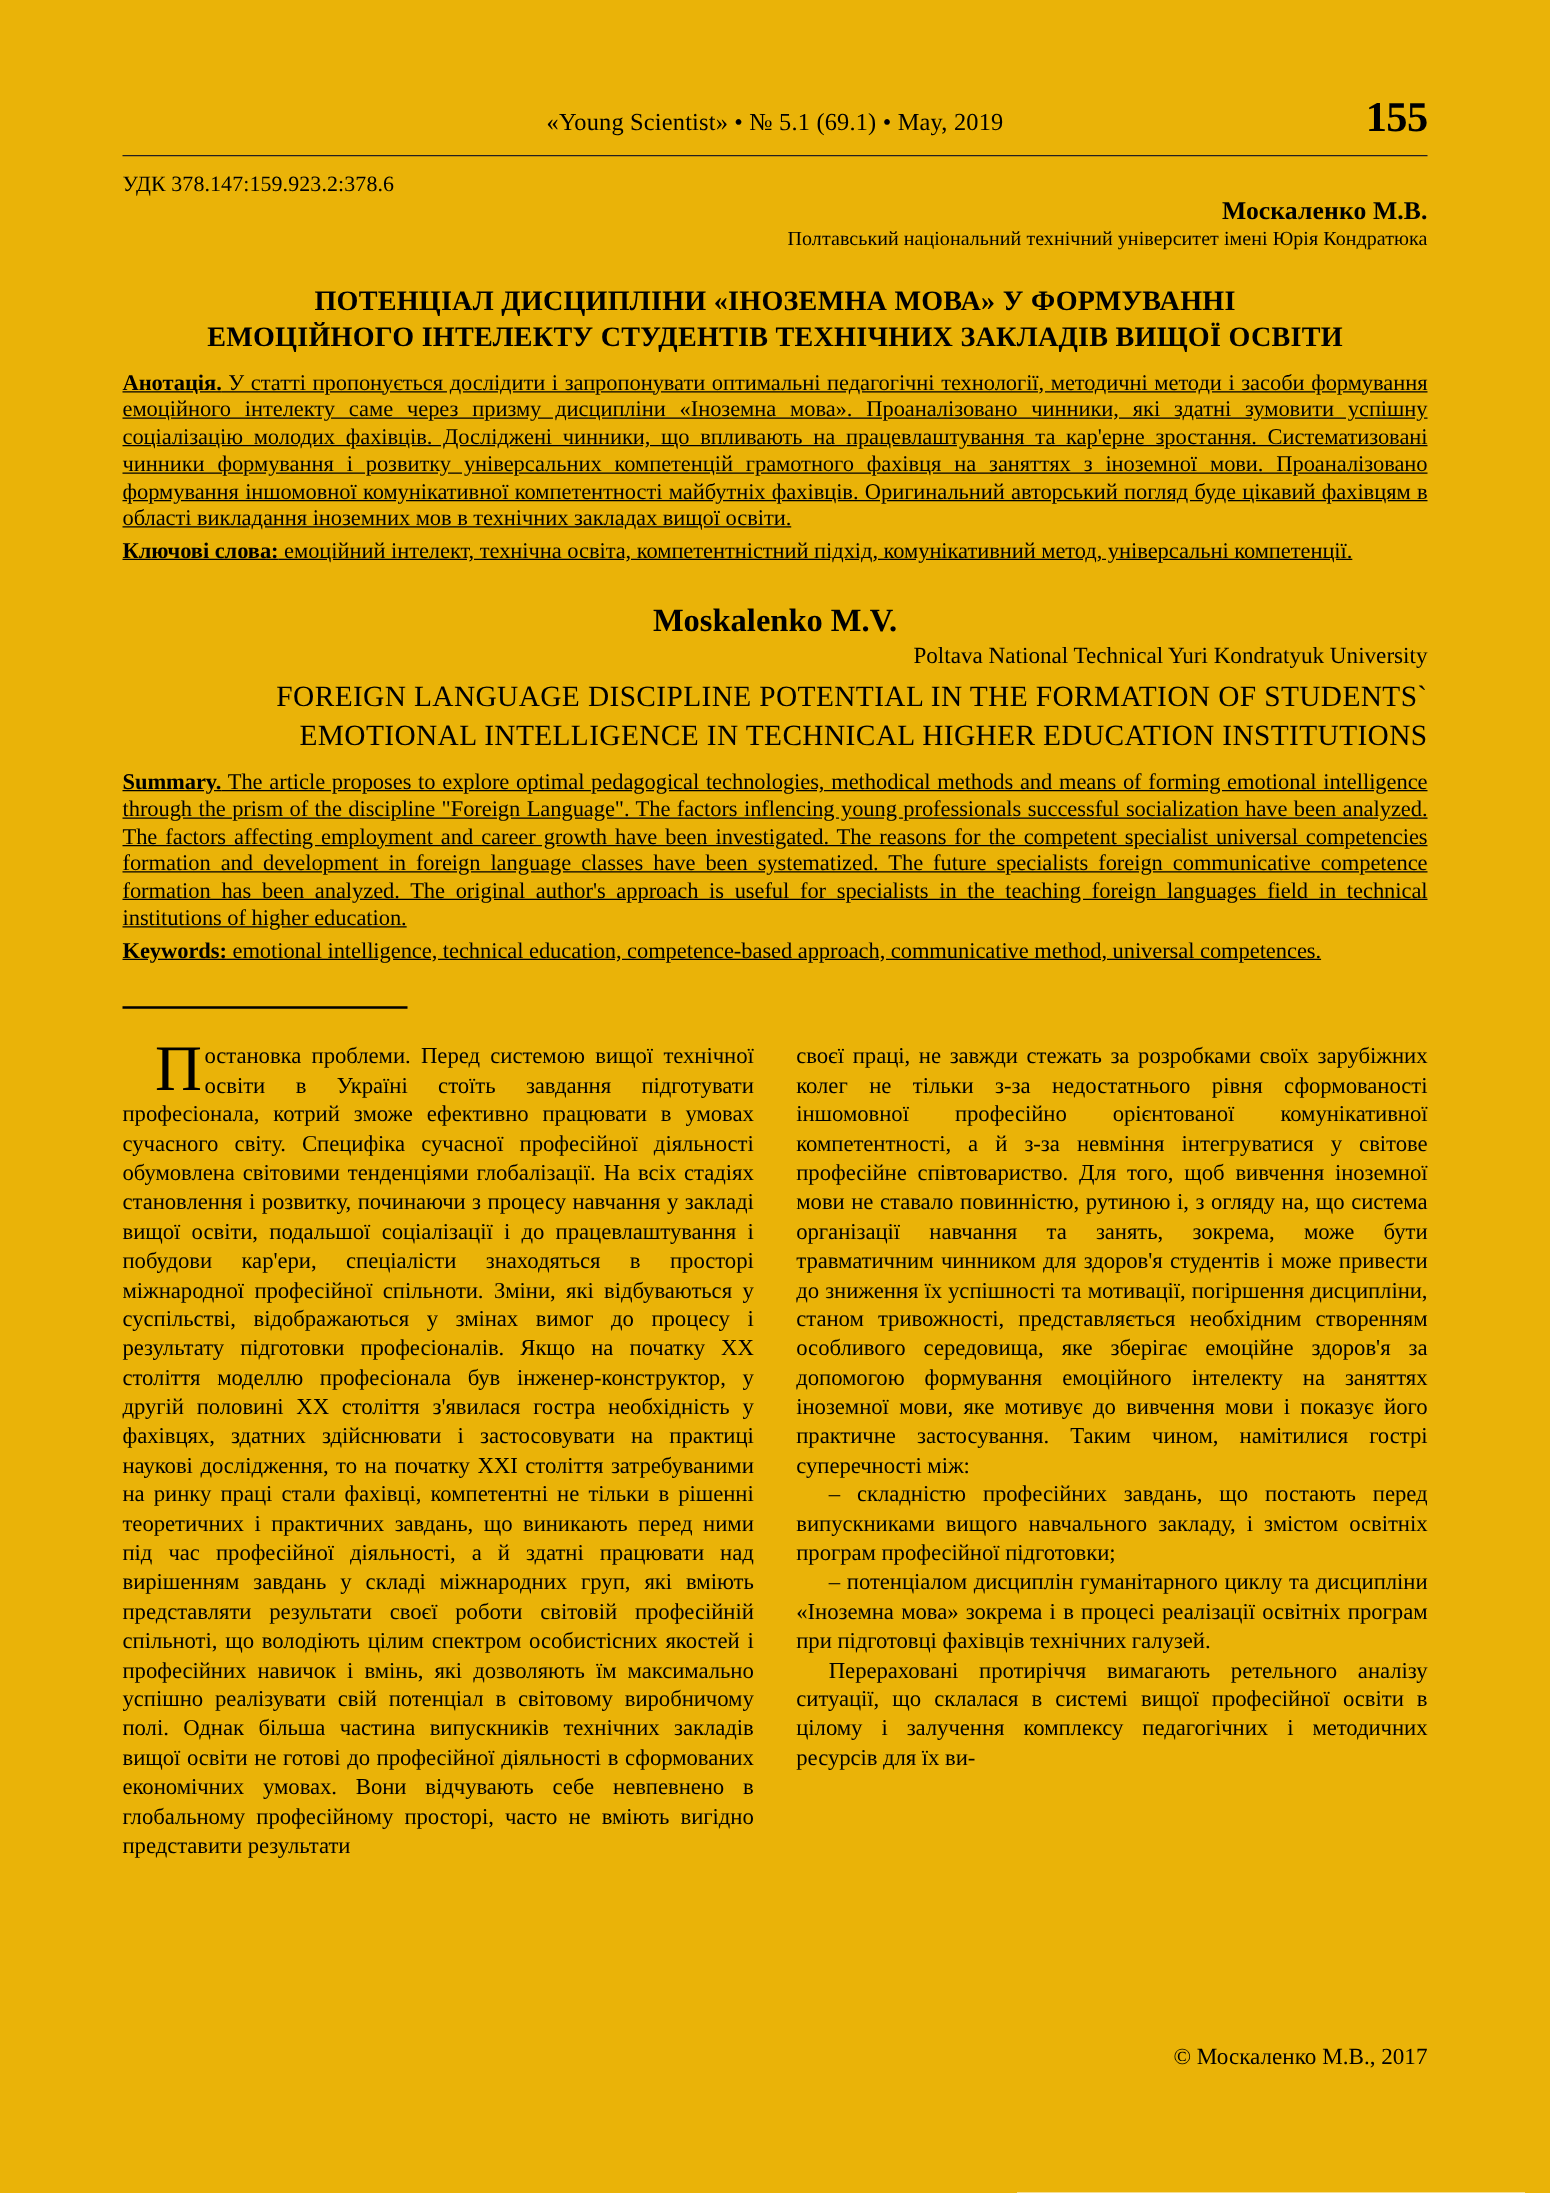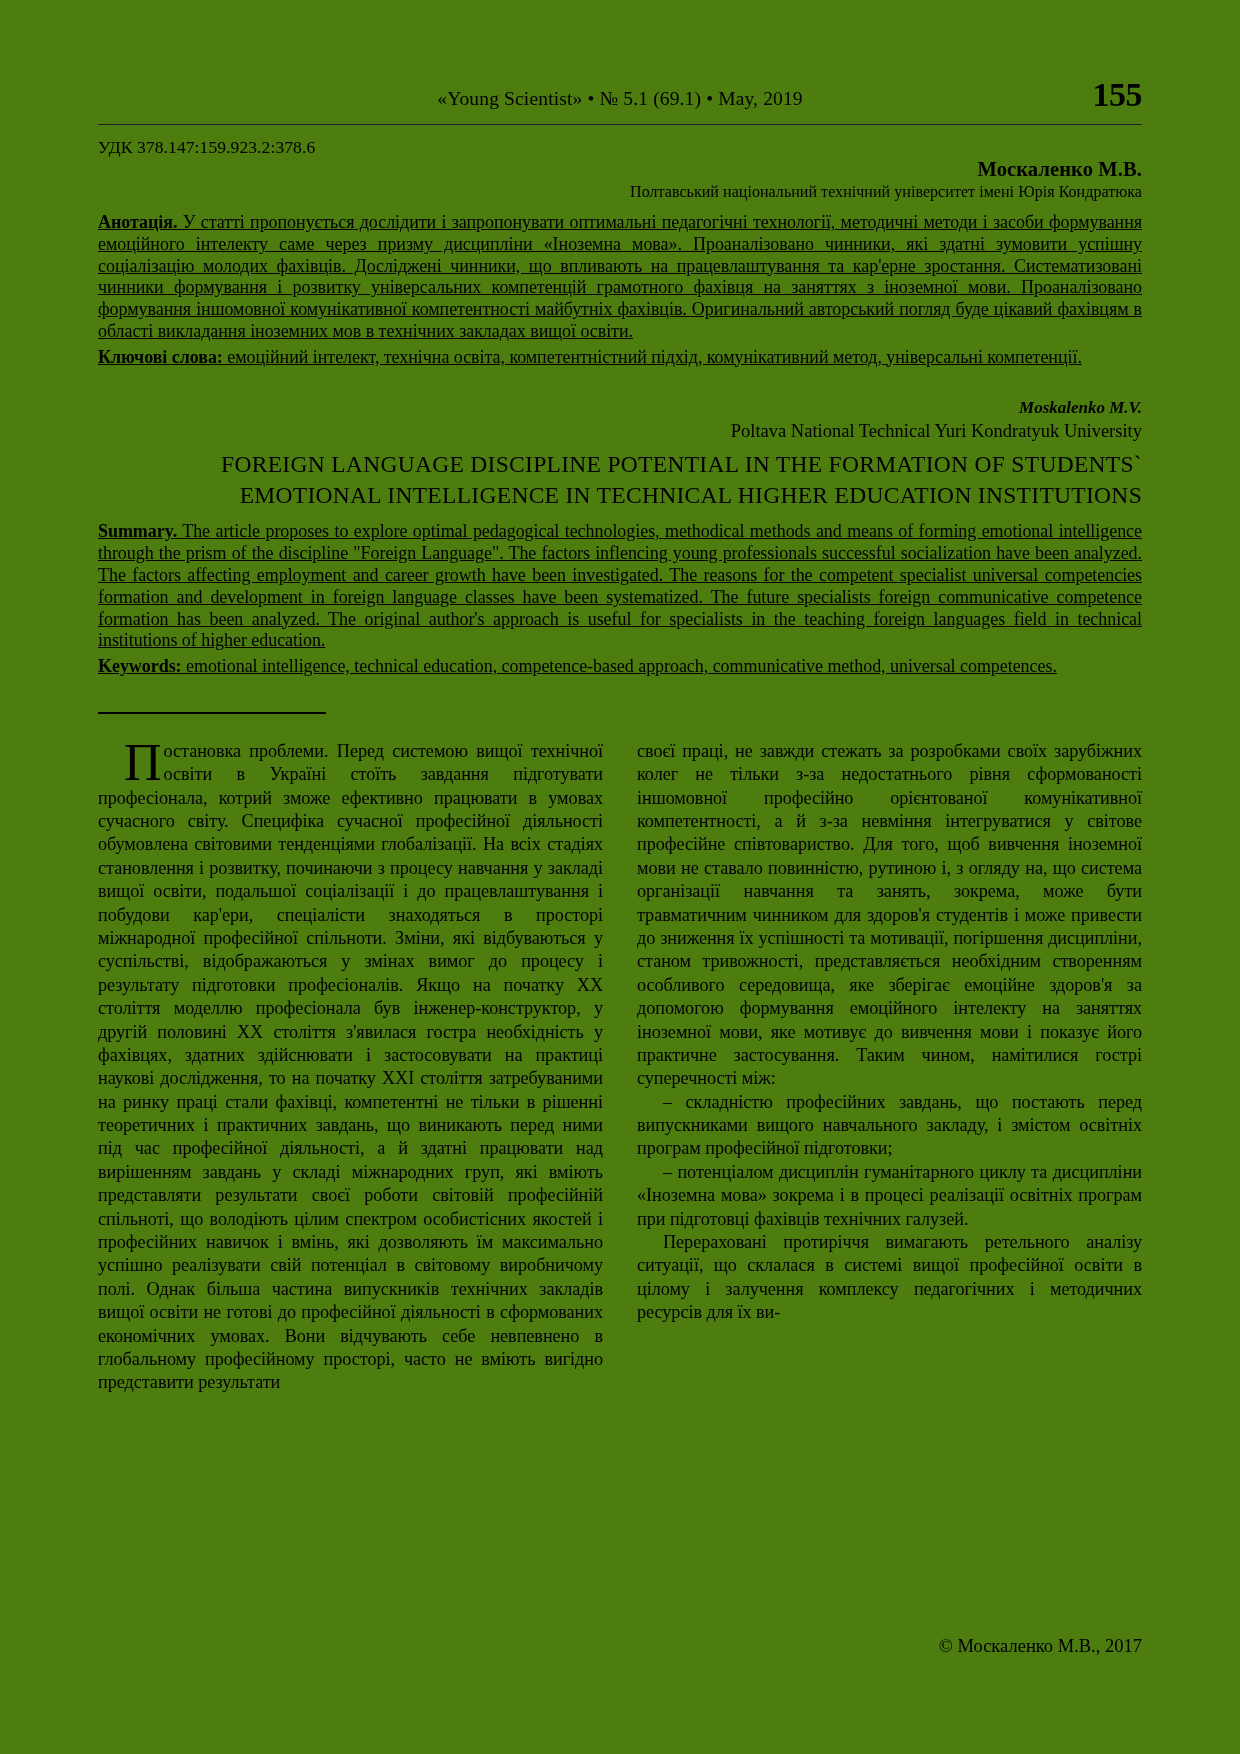--- a/index.html
+++ b/index.html
@@ -4,21 +4,21 @@
 <style>
   html, body {
     margin: 0;
     padding: 0;
     background: #ffffff;
   }
   .page {
     position: relative;
     width: 1240px;
     height: 1754px;
-    background: #4d7c0f;
+    background: #eab308;
     margin: 0 auto;
     font-family: "Liberation Serif", "DejaVu Serif", serif;
     color: #000000;
     overflow: hidden;
   }
   .content {
     position: absolute;
     left: 98px;
     top: 86px;
     width: 1044px;
@@ -95,25 +95,24 @@
     margin-top: 11px;
     letter-spacing: -0.05px;
     text-decoration: underline;
   }
   .abs .lead {
     font-weight: bold;
   }
   .abs.tight { margin-top: 4px; }
 
   .author2 {
-    text-align: right;
-    font-weight: bold;
-    font-size: 17px;
+    text-align: center;
+    font-weight: bold;
+    font-size: 26px;
     margin-top: 30px;
-    font-style: italic;
   }
   .affil2 {
     text-align: right;
     font-size: 18.5px;
     margin-top: 3px;
   }
 
   
   .sep {
     width: 228px;
@@ -174,20 +173,24 @@
       <div class="runhead-center">«Young Scientist» • № 5.1 (69.1) • May, 2019</div>
       <div class="runhead-page">155</div>
     </div>
     <hr class="rule">
 
     <div class="udc">УДК 378.147:159.923.2:378.6</div>
 
     <div class="author">Москаленко М.В.</div>
     <div class="affil">Полтавський національний технічний університет імені Юрія Кондратюка</div>
 
+    <div class="title-ua">
+      <div>ПОТЕНЦІАЛ ДИСЦИПЛІНИ «ІНОЗЕМНА МОВА» У ФОРМУВАННІ</div>
+      <div>ЕМОЦІЙНОГО ІНТЕЛЕКТУ СТУДЕНТІВ ТЕХНІЧНИХ ЗАКЛАДІВ ВИЩОЇ ОСВІТИ</div>
+    </div>
 
     <div class="abs">
       <span class="lead">Анотація.</span><span> У статті пропонується дослідити і запропонувати оптимальні педагогічні технології, методичні методи і засоби формування емоційного інтелекту саме через призму дисципліни «Іноземна мова». Проаналізовано чинники, які здатні зумовити успішну соціалізацію молодих фахівців. Досліджені чинники, що впливають на працевлаштування та кар'ерне зростання. Систематизовані чинники формування і розвитку універсальних компетенцій грамотного фахівця на заняттях з іноземної мови. Проаналізовано формування іншомовної комунікативної компетентності майбутніх фахівців. Оригинальний авторський погляд буде цікавий фахівцям в області викладання іноземних мов в технічних закладах вищої освіти.</span>
     </div>
 
     <div class="abs tight">
       <span class="lead">Ключові слова:</span><span> емоційний інтелект, технічна освіта, компетентністний підхід, комунікативний метод, універсальні компетенції.</span>
     </div>
 
     <div class="author2">Moskalenko M.V.</div>

